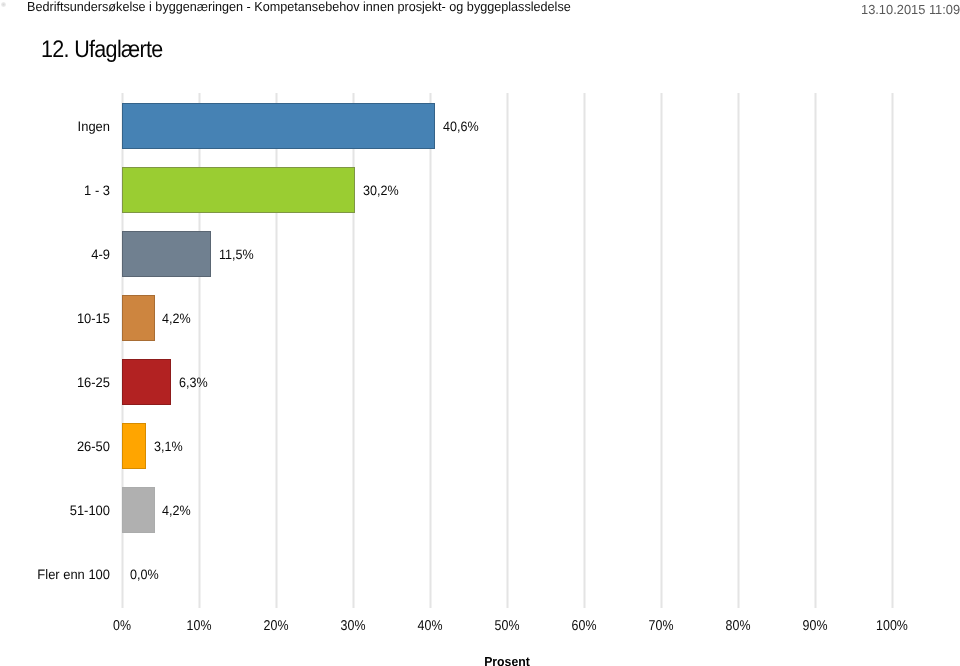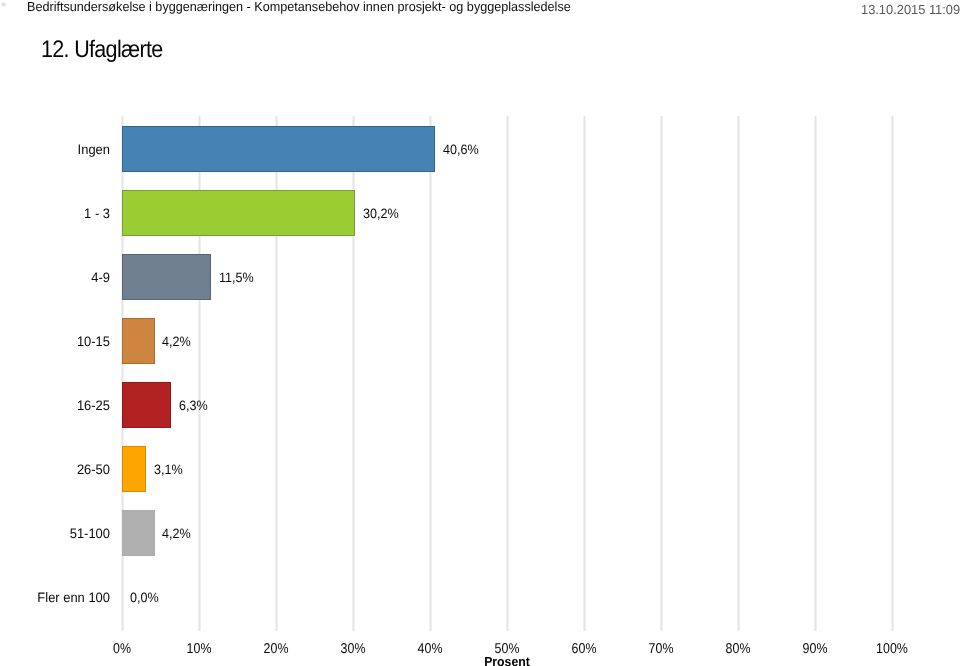--- a/index.html
+++ b/index.html
@@ -6,21 +6,21 @@
   html,body{margin:0;padding:0;overflow:hidden;}
   body{width:960px;height:666px;background:#ffffff;
        font-family:"Liberation Sans",sans-serif;
        -webkit-font-smoothing:antialiased;overflow:hidden;position:relative;}
   *{-webkit-font-smoothing:antialiased;text-rendering:geometricPrecision;}
   .page{position:absolute;left:0;top:0;width:960px;height:666px;filter:opacity(1);}
   #hdr-bullet{position:absolute;left:1.2px;top:2.3px;width:5px;height:5px;border-radius:50%;background:radial-gradient(circle,#d9d9d9 0%,#ebebeb 55%,#fafafa 100%);}
   #hdr-title{position:absolute;left:26.5px;top:-1.2px;font-size:13.2px;color:#0f0f0f;white-space:nowrap;transform-origin:0 0;transform:scaleX(0.957);}
   #hdr-date{position:absolute;left:861px;top:1.8px;font-size:13.2px;color:#595959;white-space:nowrap;transform-origin:0 0;transform:scaleX(0.975);}
   #q-title{position:absolute;left:41px;top:36.3px;font-size:23.9px;color:#050505;white-space:nowrap;transform-origin:0 0;transform:scaleX(0.9);letter-spacing:-0.75px;}
-  .plot{position:absolute;left:122px;top:117px;width:770px;height:512.4px;}
+  .plot{position:absolute;left:122px;top:94px;width:770px;height:512.4px;}
   .gridsvg{position:absolute;left:-2px;top:-1.5px;width:774px;height:515px;overflow:visible;}
   .bar{position:absolute;height:45px;box-sizing:border-box;}
   .catlabel{position:absolute;right:782px;width:300px;font-size:13.7px;color:#0a0a0a;white-space:nowrap;text-align:right;height:45.3px;line-height:45.3px;transform-origin:100% 50%;transform:scaleX(0.945);}
   .vallabel{position:absolute;font-size:13.6px;color:#0a0a0a;white-space:nowrap;height:45.3px;line-height:45.3px;transform-origin:0 50%;transform:scaleX(0.925);}
   .tick{position:absolute;top:523.5px;font-size:14.2px;color:#0a0a0a;transform:translateX(-50%) scaleX(0.875);white-space:nowrap;}
   #axis-title{position:absolute;left:507.3px;top:654px;font-size:13.2px;font-weight:bold;color:#000;transform:translateX(-50%) scaleX(0.93);white-space:nowrap;}
 </style>
 </head>
 <body>
 

